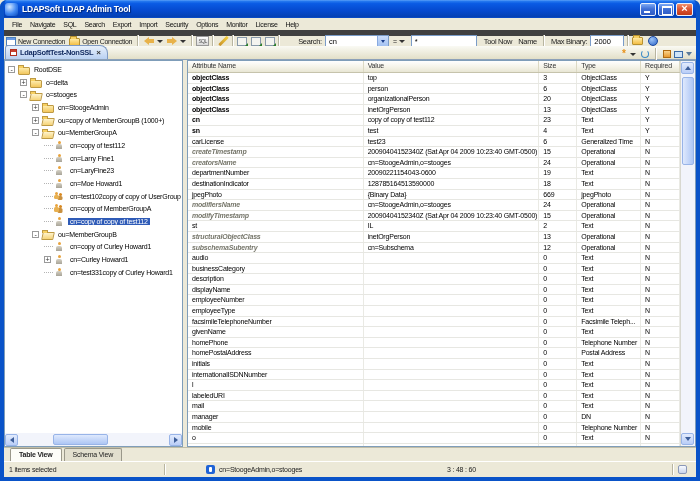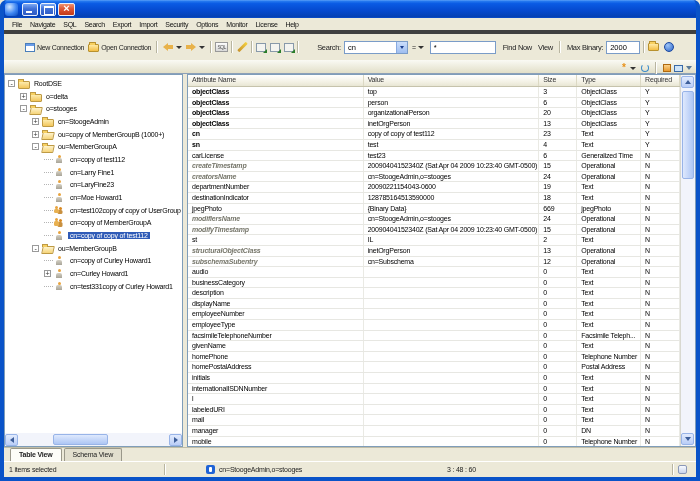--- a/index.html
+++ b/index.html
@@ -11,21 +11,21 @@
 .title-text{font-size:8.5px;font-weight:bold;letter-spacing:-0.2px;text-shadow:1px 1px 1px #00277A;flex:1}
 .winbtns{display:flex;gap:2px;margin-right:2px}
 .winbtn{width:16px;height:13px;border-radius:2px;border:1px solid #E8F0FC;position:relative;background:linear-gradient(180deg,#7CA9F4,#3E6FD6 45%,#2E5BC4)}
 .winbtn.close{width:17px;background:linear-gradient(180deg,#F0926F,#DD5635 45%,#C13A18)}
 .winbtn.min::after{content:"";position:absolute;left:3px;bottom:2px;width:6px;height:2px;background:#fff}
 .winbtn.max::after{content:"";position:absolute;left:3px;top:2px;width:8px;height:6px;border:1.5px solid #fff;border-top-width:2px}
 .winbtn.close::after{content:"\00d7";position:absolute;left:0;right:0;top:-2px;text-align:center;color:#fff;font-size:11px;font-weight:bold}
 .content{position:absolute;left:4px;right:4px;top:18px;bottom:4px;background:#ECE9D8;display:flex;flex-direction:column}
 .menubar{height:12px;display:flex;align-items:center;padding-left:4px;background:#ECE9D8}
 .menu-item{padding:1px 4px;font-size:7px;letter-spacing:-0.3px;color:#111}
-.toolbar{height:30px;display:flex;align-items:center;background:#ECE9D8;border-top:4px solid #404040;padding-left:19px}
+.toolbar{height:16px;display:flex;align-items:center;background:#ECE9D8;border-top:6px solid #404040;padding-left:0}
 .tbtn{display:flex;align-items:center;gap:2px;padding:1px 2px;font-size:7px;letter-spacing:-0.3px;color:#222}
 .tsep{width:2px;height:12px;border-left:1px solid #B8B5A0;border-right:1px solid #fff;margin:0 3px}
 .icon-newconn{width:10px;height:9px;background:#fff;border:1px solid #4A7EBB;position:relative}
 .icon-newconn::before{content:"";position:absolute;left:0;right:0;top:0;height:2px;background:#6A9CE8}
 .icon-folder{width:11px;height:8px;background:linear-gradient(#FFE9A2,#F3BE45);border:1px solid #B8912E;border-radius:1px;position:relative;margin-top:2px}
 .icon-folder::before{content:"";position:absolute;top:-3px;left:0;width:5px;height:2px;background:#F7D061;border:1px solid #B8912E;border-bottom:none;border-radius:1px 1px 0 0}
 .arrow-left,.arrow-right{display:flex;align-items:center;gap:0 !important}
 .arrow-left .head{width:0;height:0;border-top:4px solid transparent;border-bottom:4px solid transparent;border-right:5px solid #E8B24A}
 .arrow-left .tail,.arrow-right .tail{width:5px;height:4px;background:#E8B24A}
 .arrow-right .head{width:0;height:0;border-top:4px solid transparent;border-bottom:4px solid transparent;border-left:5px solid #E8B24A}
@@ -95,20 +95,21 @@
 .ssep{width:2px;height:11px;border-left:1px solid #B8B5A0;border-right:1px solid #fff}
 .status-icon{width:9px;height:9px;border-radius:2px;background:#1F63D6;position:relative;margin:0 4px 0 4px}
 .status-icon::after{content:"";position:absolute;left:3px;top:2px;width:3px;height:5px;background:#fff;border-radius:1px}
 .grip-icon{width:9px;height:9px;border:1px solid #8A98B8;border-radius:2px;background:linear-gradient(#F8FAFF,#C8D4EC);margin:0 3px}
 </style>
 </head>
 <body>
 
 <div class="titlebar">
   <div class="app-icon"></div>
+  <div class="title-text">LDAPSoft LDAP Admin Tool</div>
   <div class="winbtns">
     <div class="winbtn min"></div>
     <div class="winbtn max"></div>
     <div class="winbtn close"></div>
   </div>
 </div>
 
 <div class="content">
   <div class="menubar">
       <span class="menu-item">File</span>
@@ -158,31 +159,36 @@
       <span class="val">cn</span>
       <span class="drop">
           <i></i>
         </span>
     </div>
     <div class="tbtn" style="padding:2px 1px 2px 4px">
       <span>=</span>
     </div>
     <div class="caret"></div>
     <div class="tinput" style="width:66px;margin-left:4px">*</div>
-    <span class="flatbtn" style="margin-left:4px">Find Now</span>
-    <span class="flatbtn">View</span>
+    <span class="flatbtn" style="margin-left:4px">Tool Now</span>
+    <span class="flatbtn">Name</span>
     <div class="tsep"></div>
     <span class="flatbtn">Max Binary:</span>
     <div class="tinput" style="width:34px">2000</div>
     <div class="tsep"></div>
     <div class="icon-folder" style="margin-top:0"></div>
     <div class="icon-roundblue" style="margin-left:5px"></div>
   </div>
 
   <div class="tabrow">
+    <div class="conn-tab">
+      <span class="tab-icon"></span>
+      <span>LdapSoftTest-NonSSL</span>
+      <span class="tab-close">×</span>
+    </div>
     <div class="tabrow-icons">
       <span class="star">*</span>
       <span class="caret"></span>
       <span class="icon-refresh"></span>
       <div class="tsep"></div>
       <span class="icon-orangebox"></span>
       <span class="icon-monitor"></span>
       <span class="chev"></span>
     </div>
   </div>

